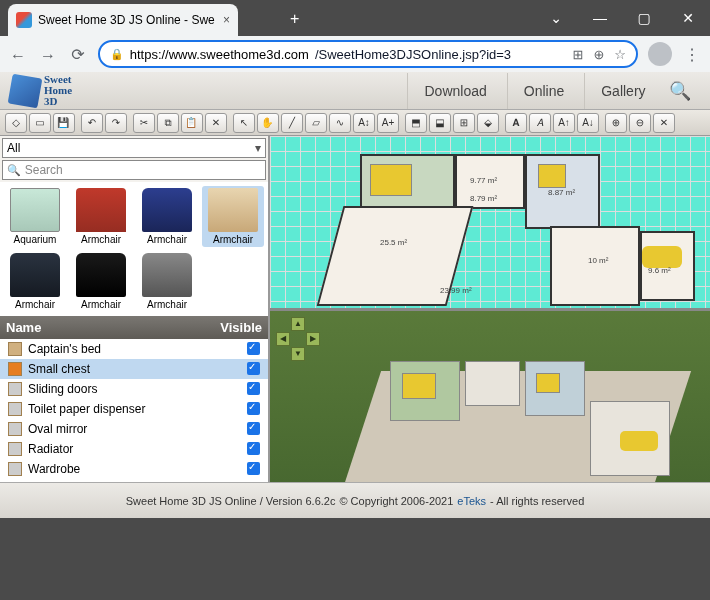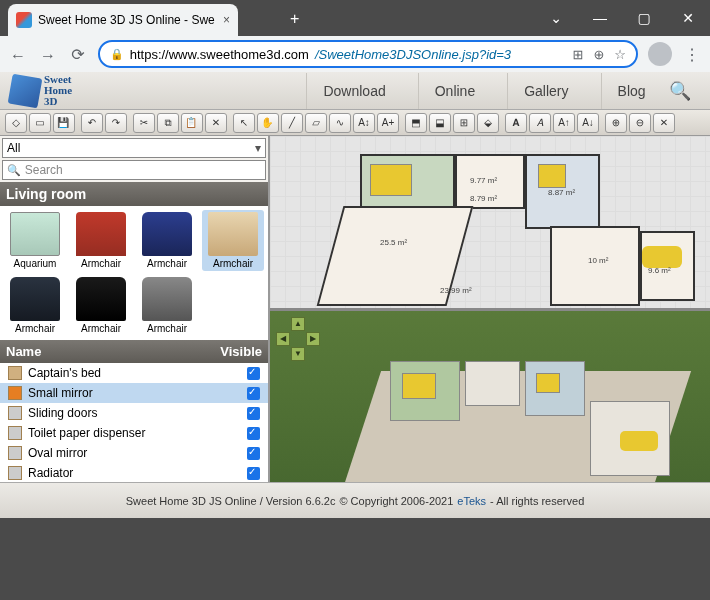--- a/index.html
+++ b/index.html
@@ -12,30 +12,30 @@
 .tab-close { margin-left: auto; color: #555; cursor: pointer; }
 .newtab { color: #fff; margin-left: 12px; margin-bottom: 8px; font-size: 16px; }
 .winctrl { margin-left: auto; display: flex; color: #fff; }
 .winctrl span { width: 44px; height: 36px; display: flex; align-items: center; justify-content: center; font-size: 14px; }
 
 .addrbar { height: 36px; background: #f1f3f4; display: flex; align-items: center; padding: 0 8px; gap: 10px; }
 .navicon { color: #5f6368; font-size: 16px; width: 20px; text-align: center; }
 .urlbox { flex: 1; height: 28px; border: 2px solid #1a73e8; border-radius: 14px; display: flex; align-items: center; padding: 0 10px; gap: 6px; background: #fff; font-size: 13px; }
 .urlbox .lock { color: #5f6368; font-size: 11px; }
 .url-host { color: #000; }
-.url-path { color: #0369a1; font-style: italic; }
+.url-path { color: #0f172a; }
 .url-icons { margin-left: auto; display: flex; gap: 10px; color: #5f6368; }
 .avatar { width: 24px; height: 24px; border-radius: 50%; background: #bdc1c6; }
 
 
 .siteheader { height: 38px; background: linear-gradient(#eceae6,#d8d5cf); display: flex; align-items: center; padding: 0 10px; border-bottom: 1px solid #aaa; }
 .logo { display: flex; align-items: center; gap: 4px; }
 .logo-cube { width: 30px; height: 30px; background: linear-gradient(135deg,#4a90d9,#2c5aa0); transform: rotate(10deg); border-radius: 3px; position: relative; }
 .logo-text { font-family: 'Comic Sans MS', cursive; font-size: 11px; color: #1e4f8a; font-weight: bold; line-height: 1; }
-.navmenu { margin-left: auto; display: flex; gap: 16px; }
+.navmenu { margin-left: auto; display: flex; gap: 4px; }
 .navmenu a { padding: 10px 16px; color: #444; text-decoration: none; font-size: 14px; border-left: 1px solid #c8c5bf; }
 .sitesearch { color: #444; font-size: 18px; padding: 0 8px; }
 
 
 .toolbar { height: 26px; background: linear-gradient(#ece9e3,#d5d1ca); border-bottom: 1px solid #999; display: flex; align-items: center; padding: 0 4px; overflow: hidden; }
 .tbtn { width: 22px; height: 20px; border: 1px solid #999; border-radius: 3px; background: linear-gradient(#fdfdfd,#e2dfda); margin: 0 1px; display: flex; align-items: center; justify-content: center; font-size: 10px; color: #333; }
 .tsep { width: 4px; }
 
 
 .main { display: flex; height: 346px; }
@@ -56,30 +56,30 @@
 .t-blue { background: linear-gradient(#2c3e8f,#1a2558); border-radius: 6px 6px 2px 2px; }
 .t-wood { background: linear-gradient(#e8d5b0,#c8a878); border-radius: 2px; }
 .t-dark { background: linear-gradient(#2a3340,#151a22); border-radius: 6px 6px 2px 2px; }
 .t-black { background: linear-gradient(#1a1a1a,#000); border-radius: 6px 6px 2px 2px; }
 .t-gray { background: linear-gradient(#888,#555); border-radius: 6px 6px 2px 2px; }
 .t-plant { background: radial-gradient(circle at 50% 30%,#2a6e2a,#144014 60%,transparent 61%); }
 
 .listheader { background: linear-gradient(#7a7772,#5e5b56); color: #fff; display: flex; padding: 4px 6px; font-size: 13px; font-weight: bold; }
 .listheader .vis { margin-left: auto; }
 .itemlist { flex: 1; overflow-y: auto; background: #fff; }
-.row { display: flex; align-items: center; padding: 3px 8px; font-size: 12px; }
+.row { display: flex; align-items: flex-start; padding: 3px 8px; font-size: 12px; }
 .row.sel { background: #bfd8f0; }
 .row .ricon { width: 14px; height: 14px; margin-right: 6px; background: #d0b080; border: 1px solid #a08050; }
 .row .ricon.orange { background: #e67e22; }
 .row .ricon.gray { background: #ccc; }
 .row .chk { margin-left: auto; width: 13px; height: 13px; background: #1a73e8; border-radius: 2px; position: relative; }
 .row .chk::after { content: '✓'; color: #fff; font-size: 10px; position: absolute; top: -1px; left: 1px; }
 
 .rightpanel { flex: 1; display: flex; flex-direction: column; background: #888; }
-.planview { flex: 1; background: #e5e5e5; position: relative; overflow: hidden; }
+.planview { flex: 1; background: #5eead4; position: relative; overflow: hidden; }
 .grid { position: absolute; inset: 0; background-image: linear-gradient(#ddd 1px,transparent 1px),linear-gradient(90deg,#ddd 1px,transparent 1px); background-size: 15px 15px; }
 .house2d { position: absolute; top: 10px; left: 20px; right: 10px; bottom: 10px; }
 .room { position: absolute; background: #f5f0e8; border: 2px solid #333; }
 .r1 { top: 8px; left: 70px; width: 95px; height: 80px; background: #c8d8c0; }
 .r2 { top: 8px; left: 165px; width: 70px; height: 55px; }
 .r3 { top: 8px; left: 235px; width: 75px; height: 75px; background: #d8e0e8; }
 .r4 { top: 60px; left: 40px; width: 130px; height: 100px; transform: skewX(-15deg); }
 .r5 { top: 80px; left: 260px; width: 90px; height: 80px; }
 .r6 { top: 85px; left: 350px; width: 55px; height: 70px; }
 .bed1 { position: absolute; top: 18px; left: 80px; width: 42px; height: 32px; background: #e8c830; border: 1px solid #888; }
@@ -139,21 +139,20 @@
     <div class="logo-text">
       <div>Sweet</div>
         <div>Home</div>
         <div>3D</div>
     </div>
   </div>
   <div class="navmenu">
     <a>Download</a>
     <a>Online</a>
     <a>Gallery</a>
-    <a>Blog</a>
   </div>
   <span class="sitesearch">🔍</span>
 </div>
 
 <div class="toolbar">
   <div class="tbtn">◇</div>
   <div class="tbtn">▭</div>
   <div class="tbtn">💾</div>
   <div class="tsep"></div>
   <div class="tbtn">↶</div>
@@ -189,21 +188,20 @@
 
 <div class="main">
 
   <div class="leftpanel">
     <div class="catsel">
         <span>All</span>
       </div>
     <div class="searchbox">
         <span>Search</span>
       </div>
-    <div class="catheader">Living room</div>
     <div class="catalog">
       <div class="catitem"><div class="thumb t-aqua"></div><span>Aquarium</span></div>
       <div class="catitem"><div class="thumb t-red"></div><span>Armchair</span></div>
       <div class="catitem"><div class="thumb t-blue"></div><span>Armchair</span></div>
       <div class="catitem sel"><div class="thumb t-wood"></div><span>Armchair</span></div>
       <div class="catitem"><div class="thumb t-dark"></div><span>Armchair</span></div>
       <div class="catitem"><div class="thumb t-black"></div><span>Armchair</span></div>
       <div class="catitem"><div class="thumb t-gray"></div><span>Armchair</span></div>
     </div>
     <div class="listheader">
@@ -211,21 +209,21 @@
       <span class="vis">Visible</span>
     </div>
     <div class="itemlist">
       <div class="row">
           <div class="ricon"></div>
           <span>Captain's bed</span>
           <div class="chk"></div>
         </div>
       <div class="row sel">
           <div class="ricon orange"></div>
-          <span>Small mirror</span>
+          <span>Small chest</span>
           <div class="chk"></div>
         </div>
       <div class="row">
           <div class="ricon gray"></div>
           <span>Sliding doors</span>
           <div class="chk"></div>
         </div>
       <div class="row">
           <div class="ricon gray"></div>
           <span>Toilet paper dispenser</span>

